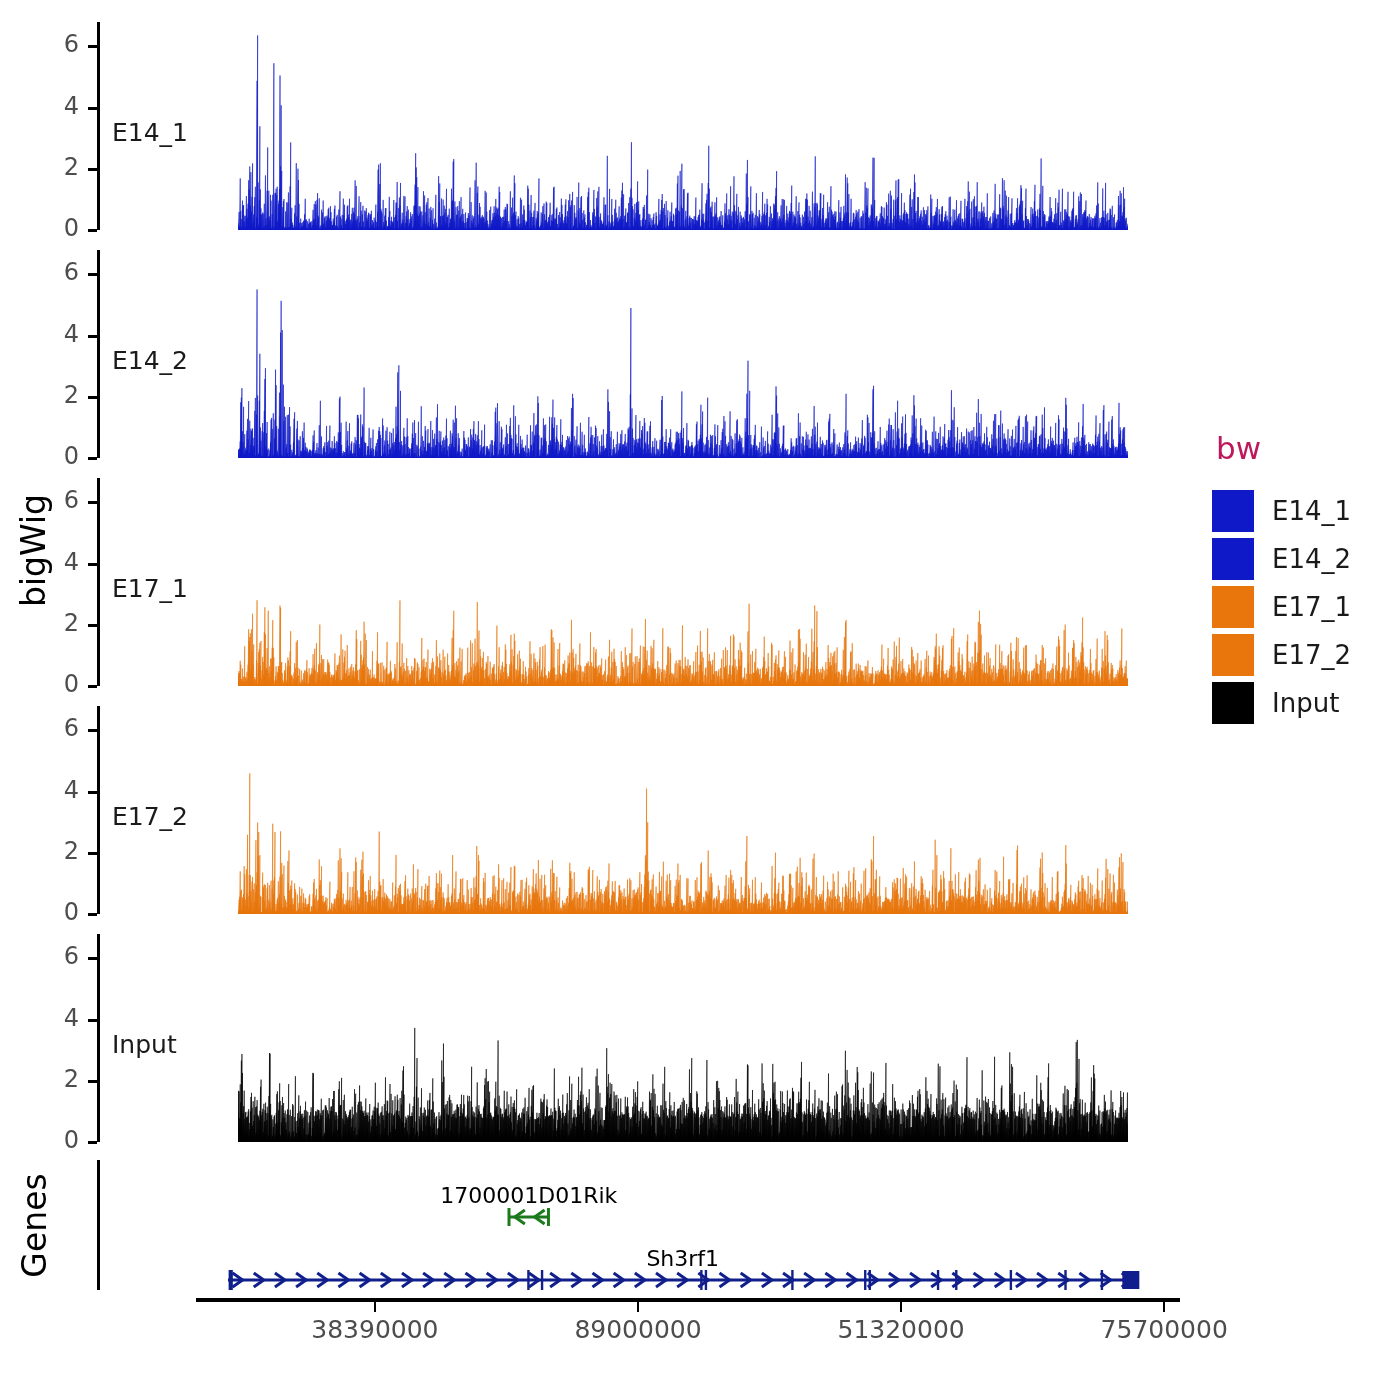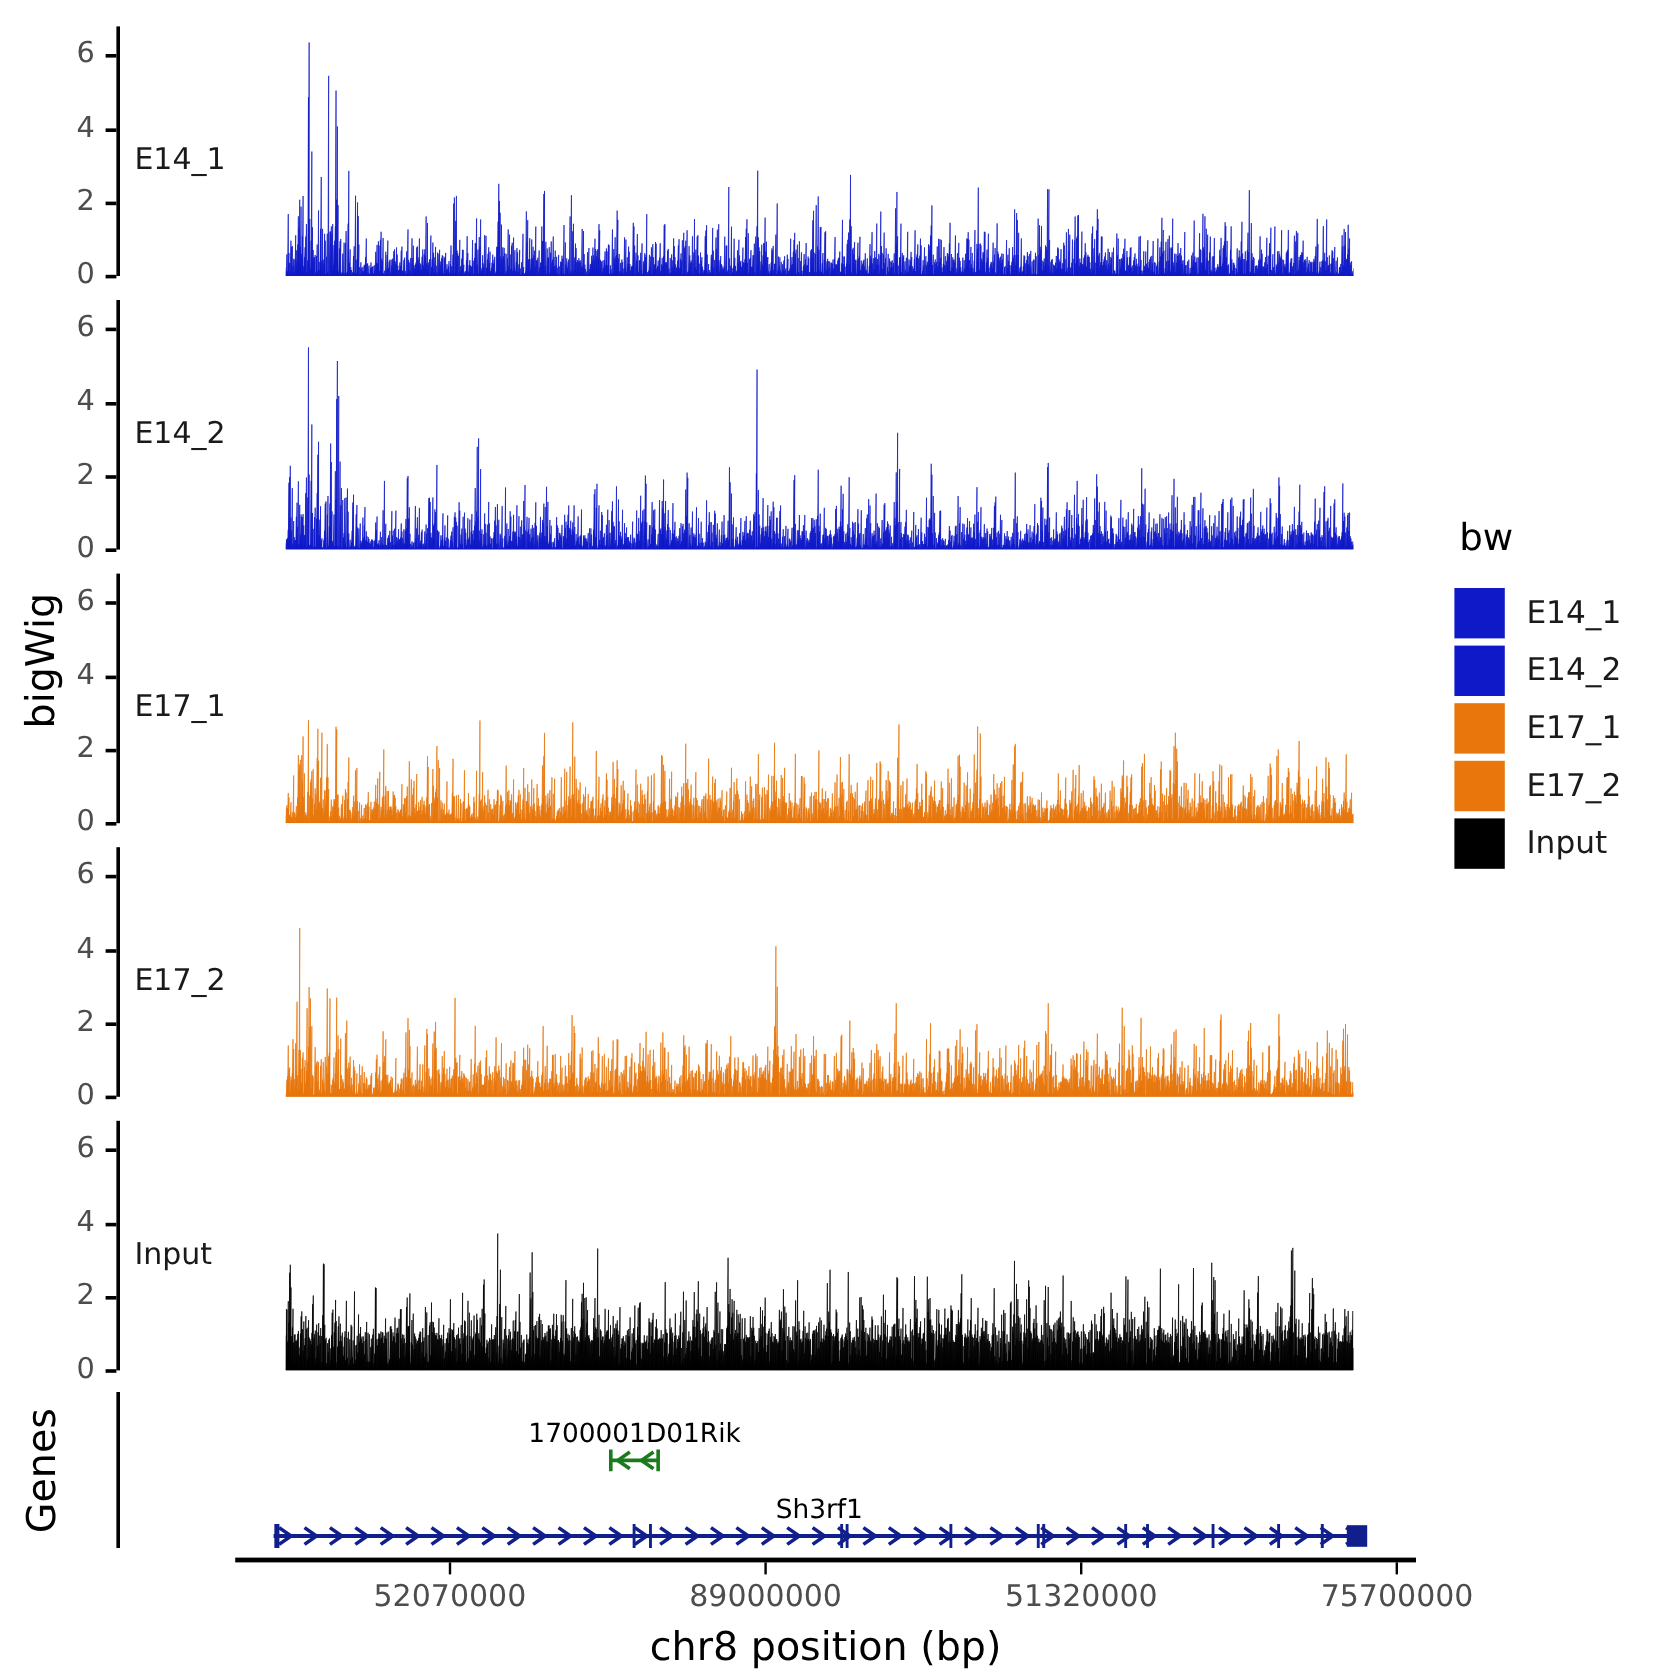--- a/index.html
+++ b/index.html
@@ -33,21 +33,21 @@
 
   
   .xaxisline{position:absolute;background:#000;height:4px;left:196px;width:984px;top:1298px;}
   .xtick{position:absolute;background:#000;width:2px;height:10px;top:1302px;}
   .xticklab{position:absolute;font-size:25px;color:#4d4d4d;text-align:center;width:220px;top:1315px;}
   .xtitle{position:absolute;top:1352px;left:196px;width:984px;text-align:center;
           font-size:33px;color:#000;}
 
   
   .legend{position:absolute;left:1212px;top:430px;}
-  .legend-title{font-size:31px;color:#000000;margin-bottom:22px;padding-left:4px;}
+  .legend-title{font-size:31px;color:#be185d;margin-bottom:22px;padding-left:4px;}
   .legend-row{display:flex;align-items:center;height:46px;margin-bottom:2px;}
   .legend-key{width:42px;height:42px;margin-right:18px;}
   .legend-lab{font-size:26px;color:#1a1a1a;}
   .gene-name{position:absolute;font-size:22px;color:#000;white-space:nowrap;}
 </style>
 </head>
 <body>
 
 <div id="root">
 
@@ -207,29 +207,28 @@
           <line x1="786.8851336898397" y1="3" x2="786.8851336898397" y2="23" stroke="#111f8c" stroke-width="2.4"></line>
           <line x1="841.5050267379681" y1="3" x2="841.5050267379681" y2="23" stroke="#111f8c" stroke-width="2.4"></line>
           <line x1="877.9182887700536" y1="3" x2="877.9182887700536" y2="23" stroke="#111f8c" stroke-width="2.4"></line>
           <rect x="898.3315508021392" y="4" width="17" height="18" fill="#111f8c"></rect>
         </svg></div>
     </div>
 
   <div class="xaxisline"></div>
   <div id="xticks">
       <div class="xtick" style="left: 373.909px;"></div>
-      <div class="xticklab" style="left: 264.909px;">52070000</div>
+      <div class="xticklab" style="left: 264.909px;">38390000</div>
       <div class="xtick" style="left: 637.011px;"></div>
       <div class="xticklab" style="left: 528.011px;">89000000</div>
       <div class="xtick" style="left: 900.112px;"></div>
       <div class="xticklab" style="left: 791.112px;">51320000</div>
       <div class="xtick" style="left: 1163.21px;"></div>
       <div class="xticklab" style="left: 1054.21px;">75700000</div>
     </div>
-  <div class="xtitle">chr8 position (bp)</div>
 
   <div class="legend">
     <div class="legend-title">bw</div>
     <div id="legend-rows">
         <div class="legend-row">
           <div class="legend-key" style="background: rgb(15, 25, 200);"></div>
           <div class="legend-lab">E14_1</div>
         </div>
         <div class="legend-row">
           <div class="legend-key" style="background: rgb(15, 25, 200);"></div>

